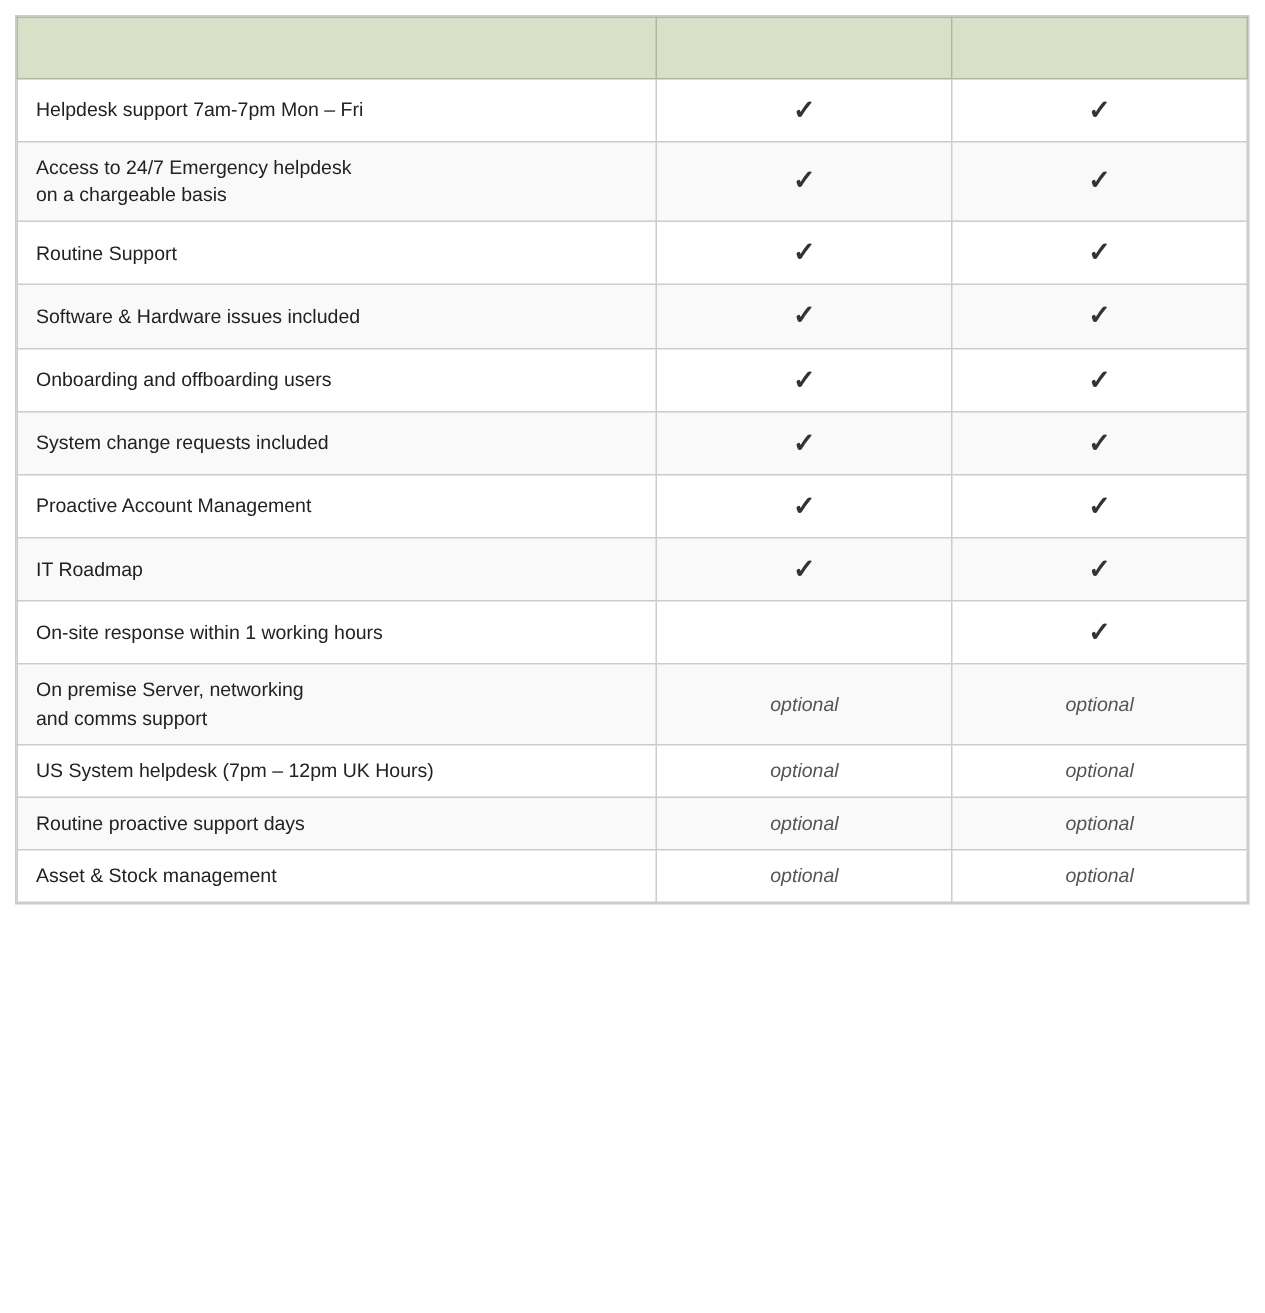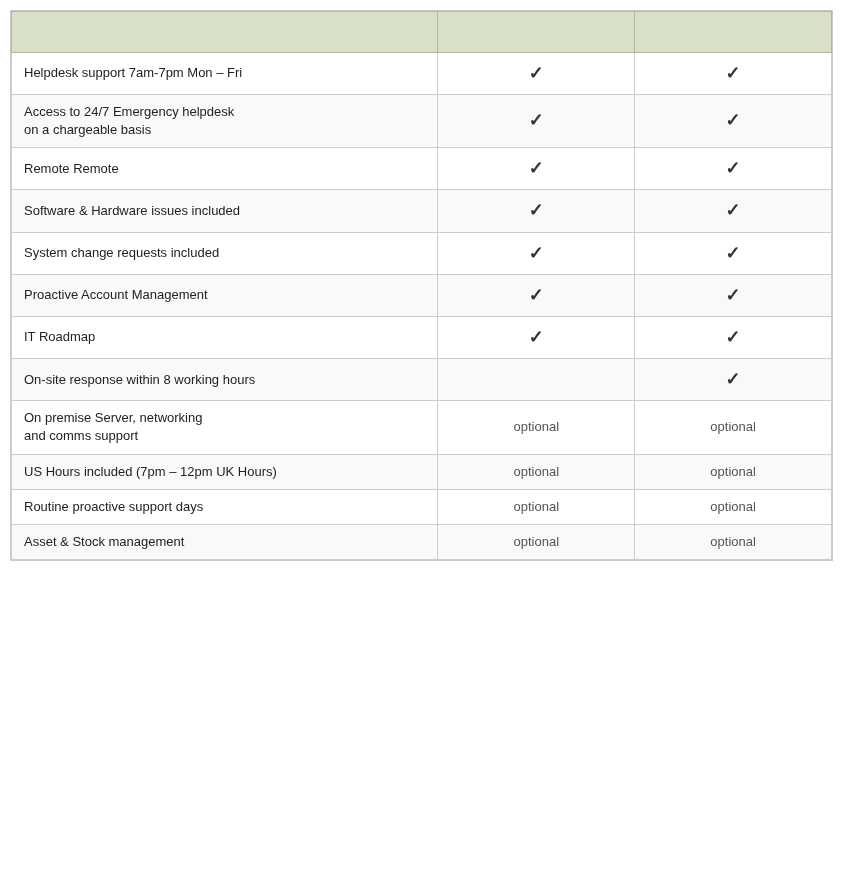--- a/index.html
+++ b/index.html
@@ -63,20 +63,21 @@
     }
     tbody tr:nth-child(odd) {
       background-color: #ffffff;
     }
     .checkmark {
       font-size: 18px;
       color: #333;
       font-weight: bold;
     }
     .optional-text {
+      font-style: italic;
       color: #555;
       font-size: 13px;
     }
   </style>
 </head>
 <body>
 
 <div class="table-wrapper">
   <table>
     <thead>
@@ -97,56 +98,61 @@
           <td>Helpdesk support 7am-7pm Mon – Fri</td>
           <td><span class="checkmark">✓</span></td>
           <td><span class="checkmark">✓</span></td>
         </tr>
         <tr>
           <td>Access to 24/7 Emergency helpdesk<br>on a chargeable basis</td>
           <td><span class="checkmark">✓</span></td>
           <td><span class="checkmark">✓</span></td>
         </tr>
         <tr>
-          <td>Remote Remote</td>
+          <td>Routine Support</td>
           <td><span class="checkmark">✓</span></td>
           <td><span class="checkmark">✓</span></td>
         </tr>
         <tr>
           <td>Software &amp; Hardware issues included</td>
+          <td><span class="checkmark">✓</span></td>
+          <td><span class="checkmark">✓</span></td>
+        </tr>
+        <tr>
+          <td>Onboarding and offboarding users</td>
           <td><span class="checkmark">✓</span></td>
           <td><span class="checkmark">✓</span></td>
         </tr>
         <tr>
           <td>System change requests included</td>
           <td><span class="checkmark">✓</span></td>
           <td><span class="checkmark">✓</span></td>
         </tr>
         <tr>
           <td>Proactive Account Management</td>
           <td><span class="checkmark">✓</span></td>
           <td><span class="checkmark">✓</span></td>
         </tr>
         <tr>
           <td>IT Roadmap</td>
           <td><span class="checkmark">✓</span></td>
           <td><span class="checkmark">✓</span></td>
         </tr>
         <tr>
-          <td>On-site response within 8 working hours</td>
+          <td>On-site response within 1 working hours</td>
           <td></td>
           <td><span class="checkmark">✓</span></td>
         </tr>
         <tr>
           <td>On premise Server, networking<br>and comms support</td>
           <td><span class="optional-text">optional</span></td>
           <td><span class="optional-text">optional</span></td>
         </tr>
         <tr>
-          <td>US Hours included (7pm – 12pm UK Hours)</td>
+          <td>US System helpdesk (7pm – 12pm UK Hours)</td>
           <td><span class="optional-text">optional</span></td>
           <td><span class="optional-text">optional</span></td>
         </tr>
         <tr>
           <td>Routine proactive support days</td>
           <td><span class="optional-text">optional</span></td>
           <td><span class="optional-text">optional</span></td>
         </tr>
         <tr>
           <td>Asset &amp; Stock management</td>

